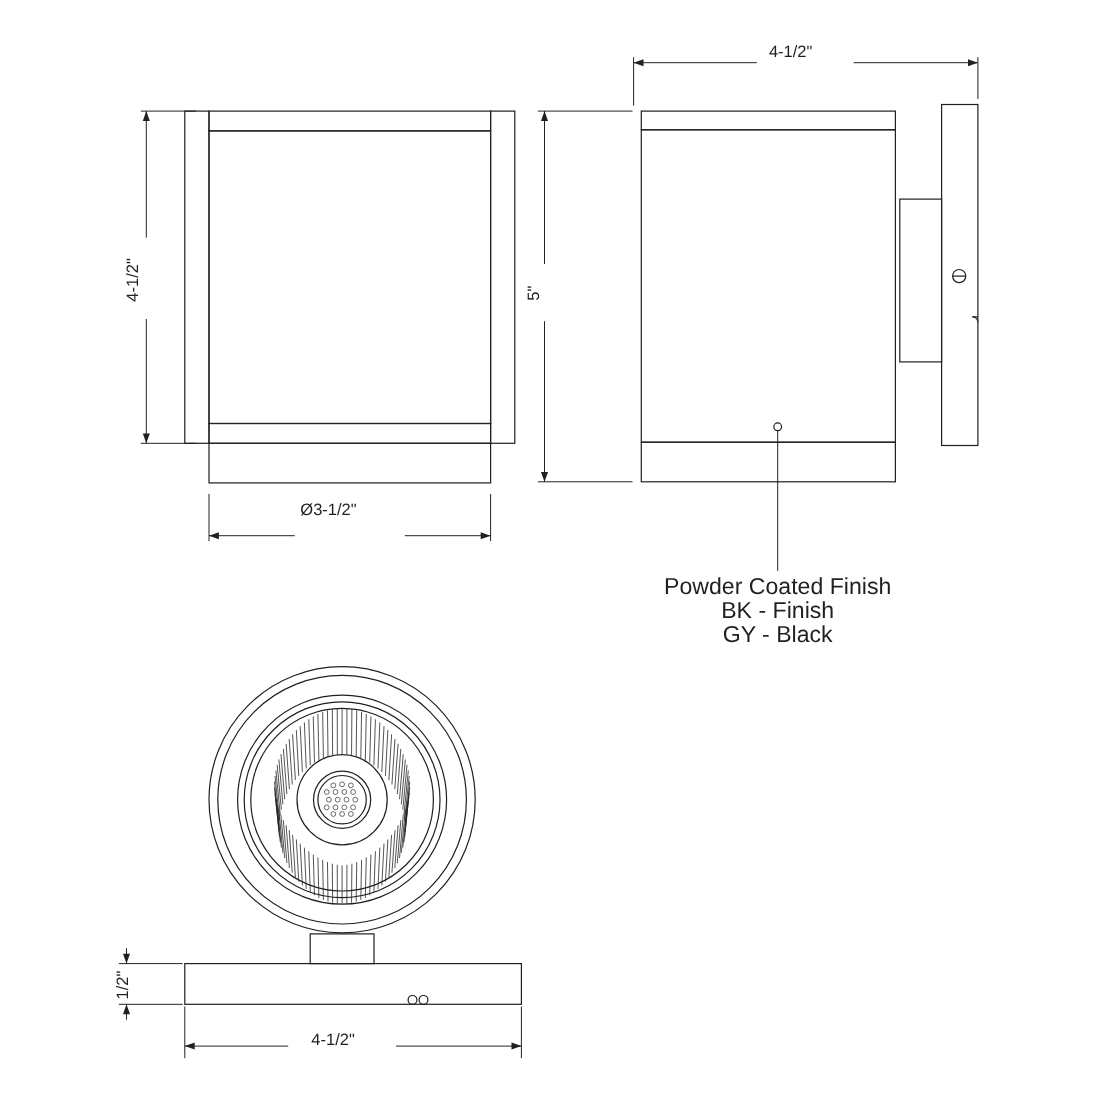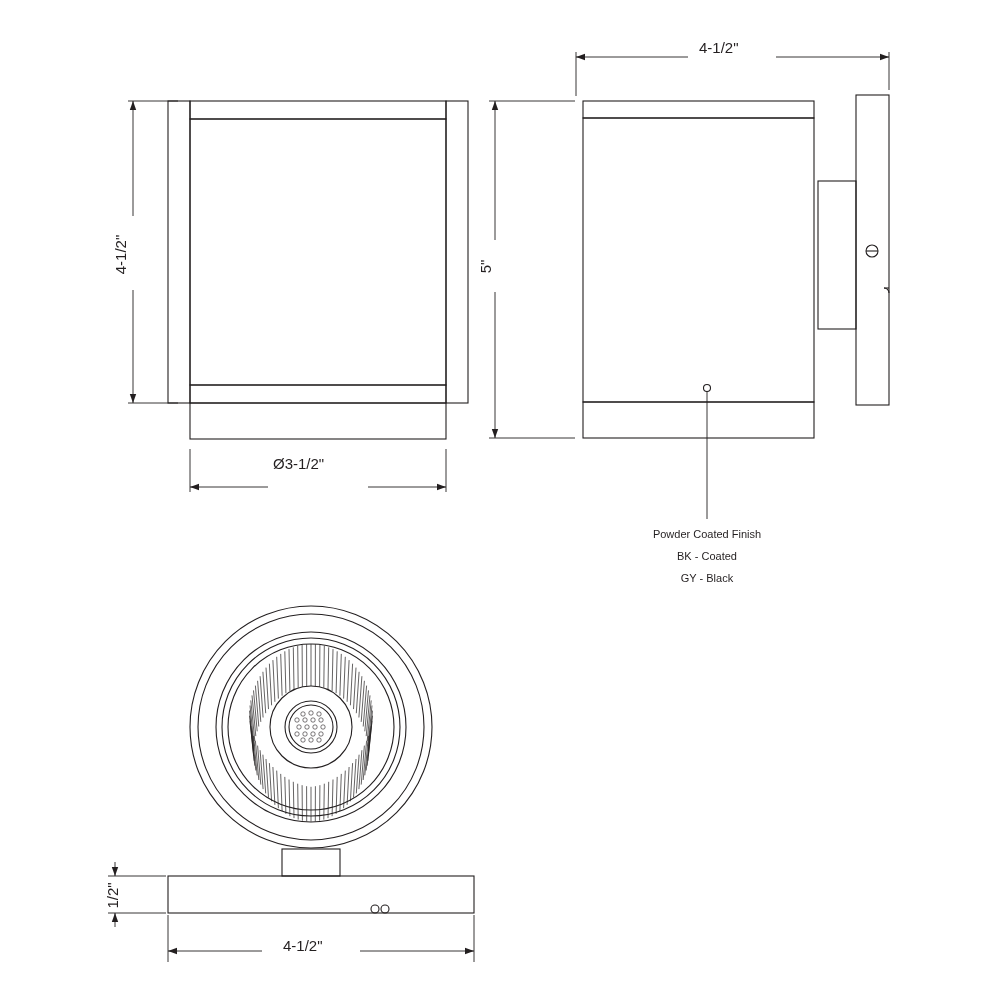--- a/index.html
+++ b/index.html
@@ -33,21 +33,21 @@
     color: #231f20;
     white-space: nowrap;
     font-family: "Liberation Sans", sans-serif;
   }
   .dim-vert {
     transform-origin: 50% 50%;
   }
   .note-block {
     position: absolute;
     text-align: center;
-    font-size: 11px;
+    font-size: 21px;
     line-height: 22px;
     color: #231f20;
     white-space: nowrap;
   }
 </style>
 </head>
 <body>
 
 <div id="sheet">
 
@@ -286,17 +286,17 @@
   <div class="dim-text dim-vert" style="left: 479px; top: 258px; transform: rotate(-90deg);">5"</div>
 
   <div class="dim-text" style="left: 699px; top: 39px;">4-1/2"</div>
 
   <div class="dim-text dim-vert" style="left: 99px; top: 887px; transform: rotate(-90deg);">1/2"</div>
 
   <div class="dim-text" style="left: 283px; top: 937px;">4-1/2"</div>
 
   <div class="note-block" style="left: 582px; top: 523px; width: 250px;">
     <div>Powder Coated Finish</div>
-    <div>BK - Coated</div>
+    <div>BK - Finish</div>
     <div>GY - Black</div>
   </div>
 
 </div>
 
 </body></html>

